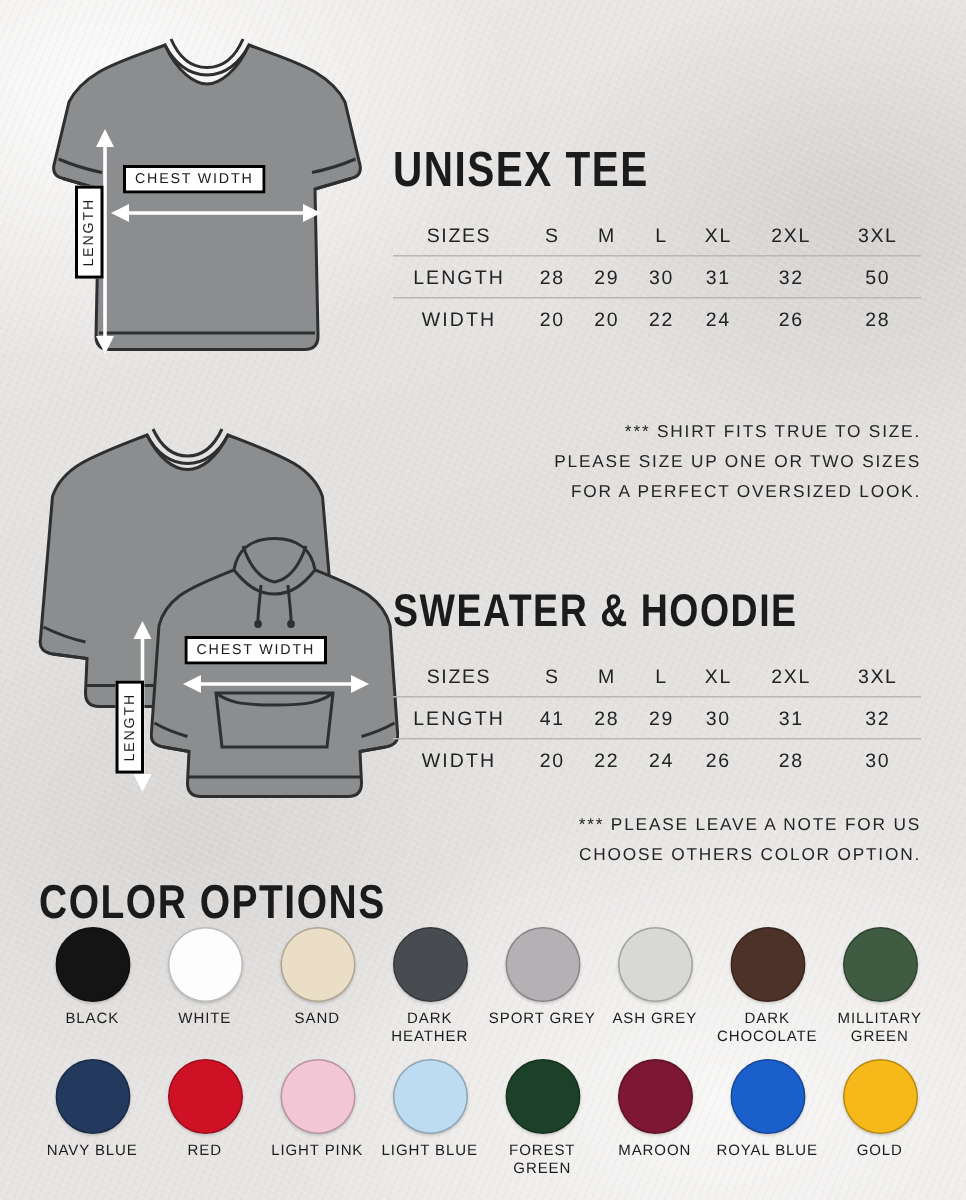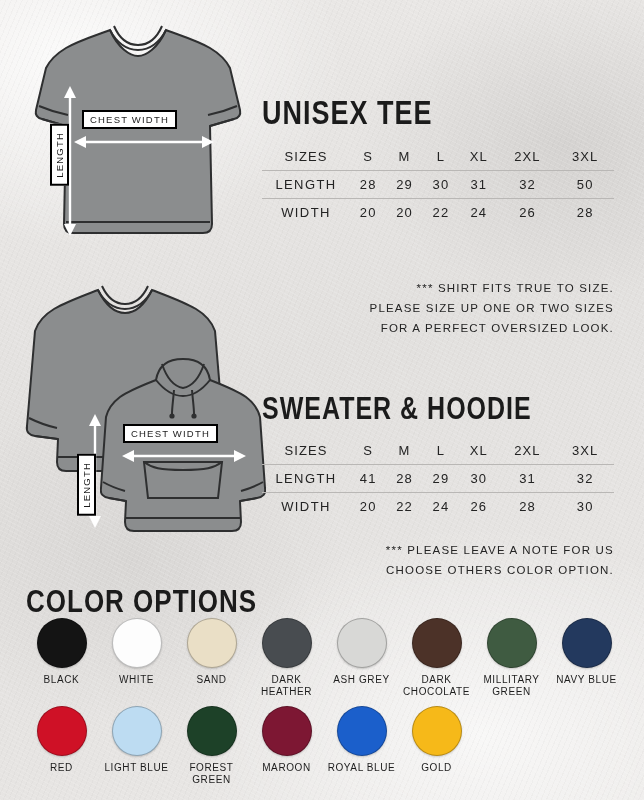--- a/index.html
+++ b/index.html
@@ -306,20 +306,24 @@
     </div>
     <div class="swatch-cell">
       <div class="dot" style="background:#eadfc6;"></div>
       <div class="swatch-label">SAND</div>
     </div>
     <div class="swatch-cell">
       <div class="dot" style="background:#484c50;"></div>
       <div class="swatch-label">DARK HEATHER</div>
     </div>
     <div class="swatch-cell">
+      <div class="dot" style="background:#b3b1b4;"></div>
+      <div class="swatch-label">SPORT GREY</div>
+    </div>
+    <div class="swatch-cell">
       <div class="dot" style="background:#d8d8d6;"></div>
       <div class="swatch-label">ASH GREY</div>
     </div>
     <div class="swatch-cell">
       <div class="dot" style="background:#4c3228;"></div>
       <div class="swatch-label">DARK CHOCOLATE</div>
     </div>
     <div class="swatch-cell">
       <div class="dot" style="background:#3f5b41;"></div>
       <div class="swatch-label">MILLITARY GREEN</div>
@@ -327,20 +331,24 @@
 
     <div class="swatch-cell">
       <div class="dot" style="background:#23395e;"></div>
       <div class="swatch-label">NAVY BLUE</div>
     </div>
     <div class="swatch-cell">
       <div class="dot" style="background:#cf1126;"></div>
       <div class="swatch-label">RED</div>
     </div>
     <div class="swatch-cell">
+      <div class="dot" style="background:#f3c6d6;"></div>
+      <div class="swatch-label">LIGHT PINK</div>
+    </div>
+    <div class="swatch-cell">
       <div class="dot" style="background:#bddcf2;"></div>
       <div class="swatch-label">LIGHT BLUE</div>
     </div>
     <div class="swatch-cell">
       <div class="dot" style="background:#1d4128;"></div>
       <div class="swatch-label">FOREST GREEN</div>
     </div>
     <div class="swatch-cell">
       <div class="dot" style="background:#7d1733;"></div>
       <div class="swatch-label">MAROON</div>

